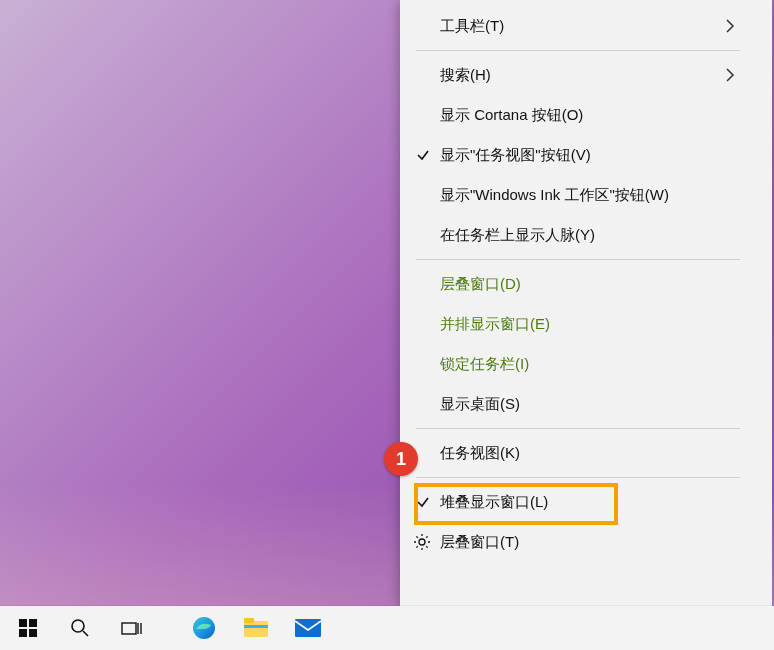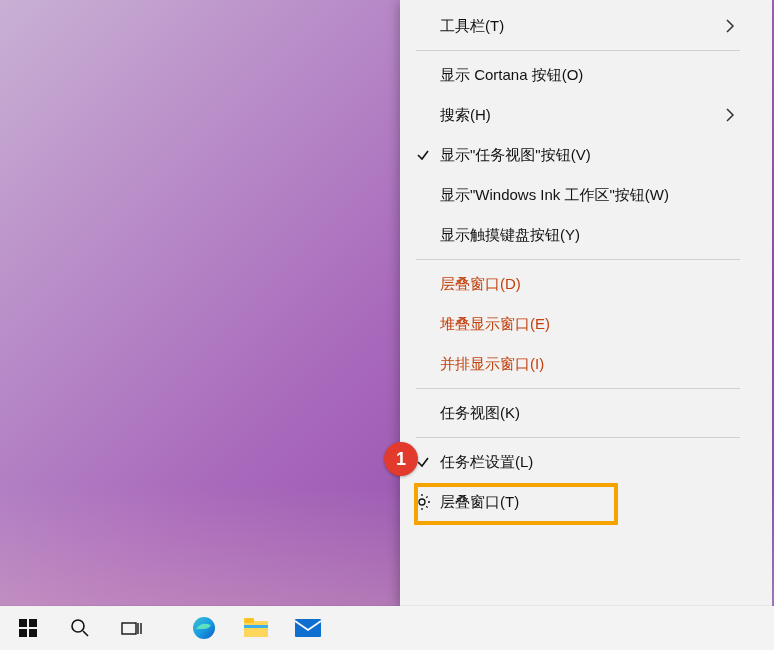--- a/index.html
+++ b/index.html
@@ -23,21 +23,21 @@
 .taskbar-item:first-child { margin-left: 2px; }
 .context-menu {
   position: absolute; top: 0; right: 2px; width: 372px; height: 606px;
   background: #f2f2f2; box-shadow: -2px 2px 10px rgba(0,0,0,0.25);
   padding: 6px 18px 6px 2px;
 }
 .menu-item {
   display: flex; align-items: center; height: 40px; padding: 0 16px 0 38px;
   position: relative; font-size: 15px; color: #111;
 }
-.menu-item.disabled { color: #c2410c; }
+.menu-item.disabled { color: #4d7c0f; }
 .menu-item .check {
   position: absolute; left: 12px; top: 50%; transform: translateY(-50%);
   width: 18px; height: 18px; display: flex; align-items: center; justify-content: center;
 }
 .menu-item .chevron {
   margin-left: auto; width: 16px; height: 16px; display: flex; align-items: center; justify-content: center;
 }
 .menu-item .gear {
   position: absolute; left: 10px; top: 50%; transform: translateY(-50%);
   width: 20px; height: 20px; display: flex; align-items: center; justify-content: center;
@@ -67,80 +67,83 @@
     <span class="chevron">
       <svg width="10" height="14" viewBox="0 0 10 14">
           <path d="M2 1 L8 7 L2 13" stroke="#333" stroke-width="1.5" fill="none"></path>
         </svg>
     </span>
   </div>
 
   <div class="separator"></div>
 
   <div class="menu-item">
-    <span>显示 Cortana 按钮(O)</span>
-  </div>
-
-  <div class="menu-item">
     <span>搜索(H)</span>
     <span class="chevron">
       <svg width="10" height="14" viewBox="0 0 10 14">
           <path d="M2 1 L8 7 L2 13" stroke="#333" stroke-width="1.5" fill="none"></path>
         </svg>
     </span>
   </div>
 
   <div class="menu-item">
+    <span>显示 Cortana 按钮(O)</span>
+  </div>
+
+  <div class="menu-item">
     <span class="check">
       <svg width="14" height="14" viewBox="0 0 14 14">
           <path d="M2 7 L6 11 L12 3" stroke="#111" stroke-width="1.6" fill="none"></path>
         </svg>
     </span>
     <span>显示"任务视图"按钮(V)</span>
   </div>
 
 
   <div class="menu-item">
     <span>显示"Windows Ink 工作区"按钮(W)</span>
   </div>
 
   <div class="menu-item">
-    <span>显示触摸键盘按钮(Y)</span>
+    <span>在任务栏上显示人脉(Y)</span>
   </div>
 
   <div class="separator"></div>
 
   <div class="menu-item disabled">
     <span>层叠窗口(D)</span>
   </div>
 
   <div class="menu-item disabled">
-    <span>堆叠显示窗口(E)</span>
+    <span>并排显示窗口(E)</span>
   </div>
 
   <div class="menu-item disabled">
-    <span>并排显示窗口(I)</span>
-  </div>
-
+    <span>锁定任务栏(I)</span>
+  </div>
+
+  <div class="menu-item">
+    <span>显示桌面(S)</span>
+  </div>
 
   <div class="separator"></div>
 
   <div class="menu-item">
     <span>任务视图(K)</span>
   </div>
 
   <div class="separator"></div>
 
   <div class="menu-item">
     <span class="check">
       <svg width="14" height="14" viewBox="0 0 14 14">
           <path d="M2 7 L6 11 L12 3" stroke="#111" stroke-width="1.6" fill="none"></path>
         </svg>
     </span>
-    <span>任务栏设置(L)</span>
+    <span>堆叠显示窗口(L)</span>
   </div>
 
   <div class="menu-item">
     <span class="gear">
       <svg width="18" height="18" viewBox="0 0 18 18">
         <circle cx="9" cy="9" r="3" stroke="#111" stroke-width="1.3" fill="none"></circle>
         <g stroke="#111" stroke-width="1.3">
           <line x1="9" y1="1" x2="9" y2="3"></line>
             <line x1="9" y1="15" x2="9" y2="17"></line>
           <line x1="1" y1="9" x2="3" y2="9"></line>

